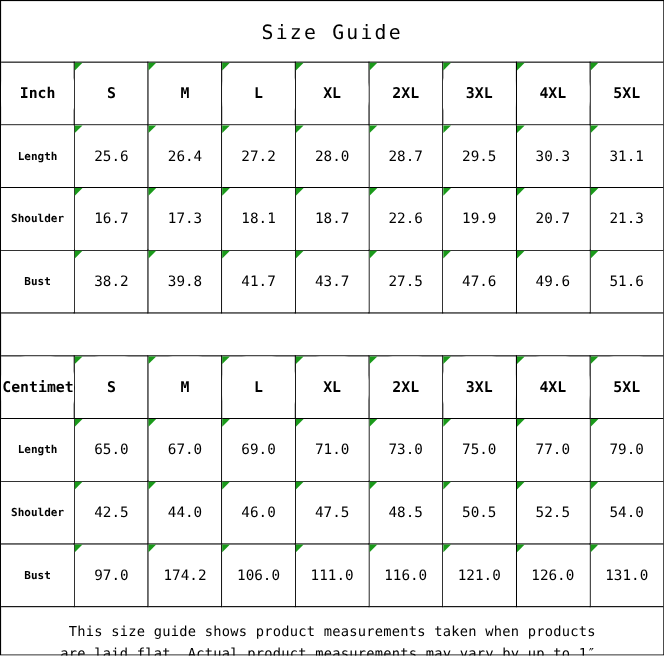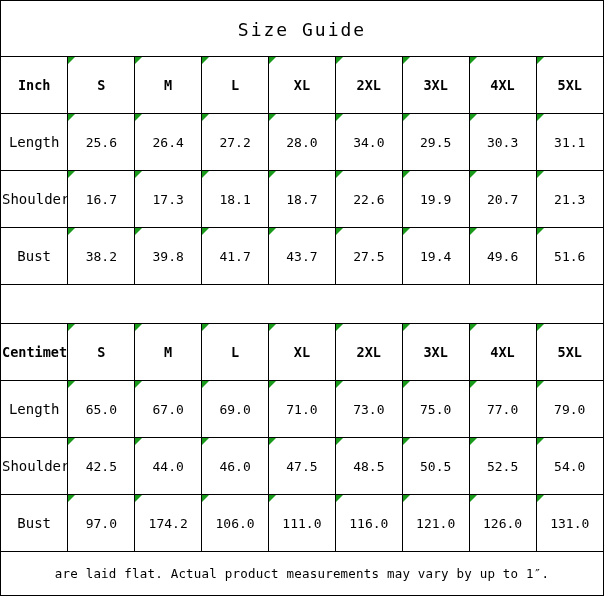--- a/index.html
+++ b/index.html
@@ -55,22 +55,22 @@
   table.size-table tr td:last-child,
   table.size-table tr th:last-child {
     border-right: none;
   }
   table.size-table .hdr {
     font-weight: bold;
     font-size: 13.5px;
     border-radius: 22px;
   }
   table.size-table .rowlabel {
-    font-weight: normal;
-    font-size: 14px;
+    font-weight: bold;
+    font-size: 10px;
   }
   
   td.mark::before,
   th.mark::before {
     content: "";
     position: absolute;
     top: 0;
     left: 0;
     width: 0;
     height: 0;
@@ -110,21 +110,21 @@
         <th class="hdr mark">3XL</th>
         <th class="hdr mark">4XL</th>
         <th class="hdr mark">5XL</th>
       </tr>
       <tr>
         <td class="rowlabel">Length</td>
         <td class="mark">25.6</td>
         <td class="mark">26.4</td>
         <td class="mark">27.2</td>
         <td class="mark">28.0</td>
-        <td class="mark">34.0</td>
+        <td class="mark">28.7</td>
         <td class="mark">29.5</td>
         <td class="mark">30.3</td>
         <td class="mark">31.1</td>
       </tr>
       <tr>
         <td class="rowlabel">Shoulder</td>
         <td class="mark">16.7</td>
         <td class="mark">17.3</td>
         <td class="mark">18.1</td>
         <td class="mark">18.7</td>
@@ -133,21 +133,21 @@
         <td class="mark">20.7</td>
         <td class="mark">21.3</td>
       </tr>
       <tr>
         <td class="rowlabel">Bust</td>
         <td class="mark">38.2</td>
         <td class="mark">39.8</td>
         <td class="mark">41.7</td>
         <td class="mark">43.7</td>
         <td class="mark">27.5</td>
-        <td class="mark">19.4</td>
+        <td class="mark">47.6</td>
         <td class="mark">49.6</td>
         <td class="mark">51.6</td>
       </tr>
     </tbody>
   </table>
 
   <div class="gap"></div>
 
   <table class="size-table">
     <tbody>
@@ -192,16 +192,17 @@
         <td class="mark">111.0</td>
         <td class="mark">116.0</td>
         <td class="mark">121.0</td>
         <td class="mark">126.0</td>
         <td class="mark">131.0</td>
       </tr>
     </tbody>
   </table>
 
   <div class="footer">
+    <span class="footer-line">This size guide shows product measurements taken when products</span>
     <span class="footer-line">are laid flat. Actual product measurements may vary by up to 1″.</span>
   </div>
 
 </div>
 
 </body></html>

